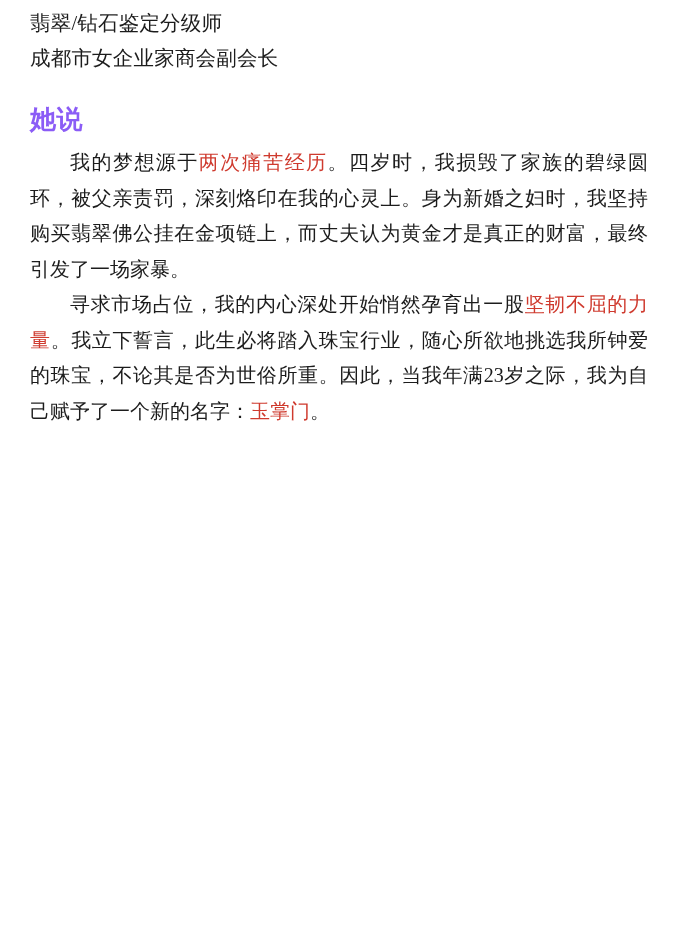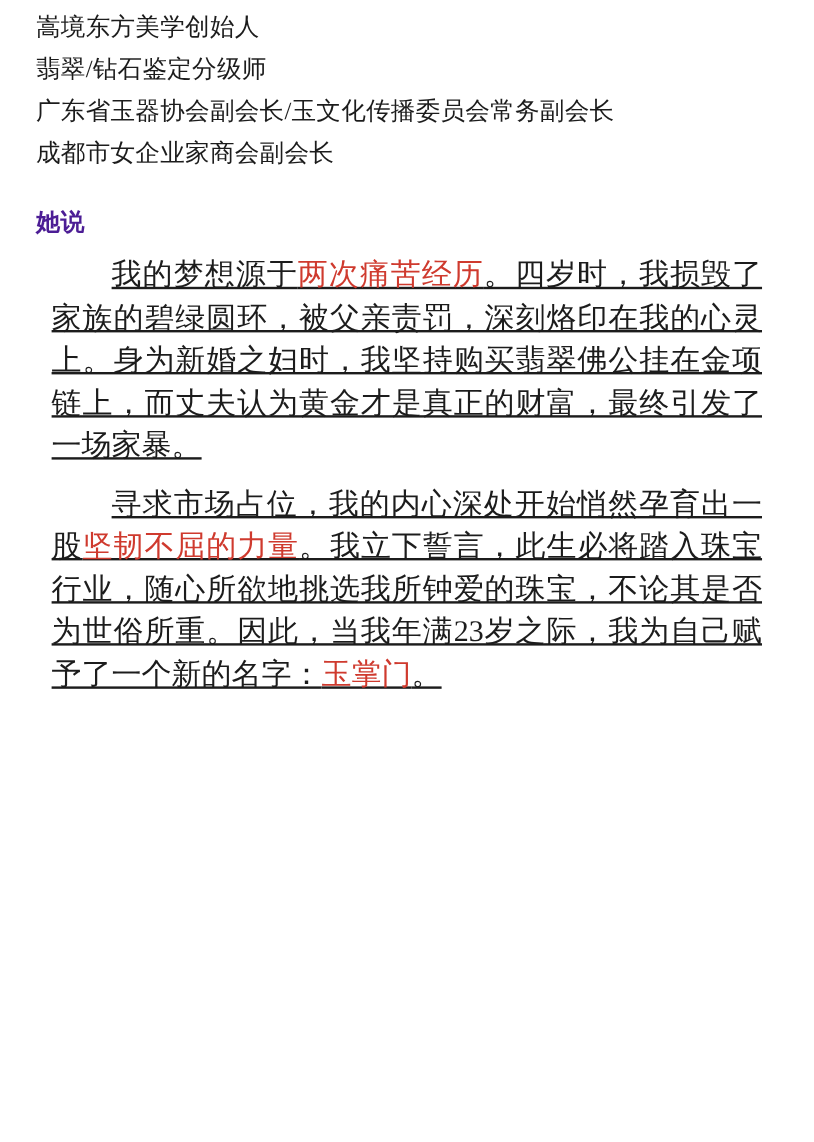--- a/index.html
+++ b/index.html
@@ -28,51 +28,48 @@
   }
   .credential-line {
     font-size: 20.5px;
     line-height: 35px;
     color: #1c1c1c;
     letter-spacing: 0.2px;
     white-space: nowrap;
   }
   .section-heading {
     margin: 26px 0 8px 0;
-    font-size: 20px;
+    font-size: 26px;
     font-weight: bold;
-    color: #4c1d95;
+    color: #8b5cf6;
     letter-spacing: 0.5px;
   }
   .body-paragraph {
-    margin: 13px;
-    font-size: 25px;
+    margin: 0;
+    font-size: 20px;
     line-height: 35.5px;
     text-align: justify;
     text-justify: inter-ideograph;
     color: #1c1c1c;
     text-indent: 2em;
-    text-decoration: underline;
   }
   .body-paragraph + .body-paragraph {
     margin-top: 0px;
   }
   .hl {
     color: #cf3a2e;
   }
 </style>
 </head>
 <body>
 
 <div class="page">
 
   <div class="credentials">
-    <div class="credential-line">嵩境东方美学创始人</div>
     <div class="credential-line">翡翠/钻石鉴定分级师</div>
-    <div class="credential-line">广东省玉器协会副会长/玉文化传播委员会常务副会长</div>
     <div class="credential-line">成都市女企业家商会副会长</div>
   </div>
 
   <div class="section-heading">她说</div>
 
   <div class="body-paragraph"><span>我的梦想源于</span><span class="hl">两次痛苦经历</span><span>。四岁时，我损毁了家族的碧绿圆环，被父亲责罚，深刻烙印在我的心灵上。身为新婚之妇时，我坚持购买翡翠佛公挂在金项链上，而丈夫认为黄金才是真正的财富，最终引发了一场家暴。</span></div>
   <div class="body-paragraph"><span>寻求市场占位，我的内心深处开始悄然孕育出一股</span><span class="hl">坚韧不屈的力量</span><span>。我立下誓言，此生必将踏入珠宝行业，随心所欲地挑选我所钟爱的珠宝，不论其是否为世俗所重。因此，当我年满23岁之际，我为自己赋予了一个新的名字：</span><span class="hl">玉掌门</span><span>。</span></div>
 
 </div>
 

